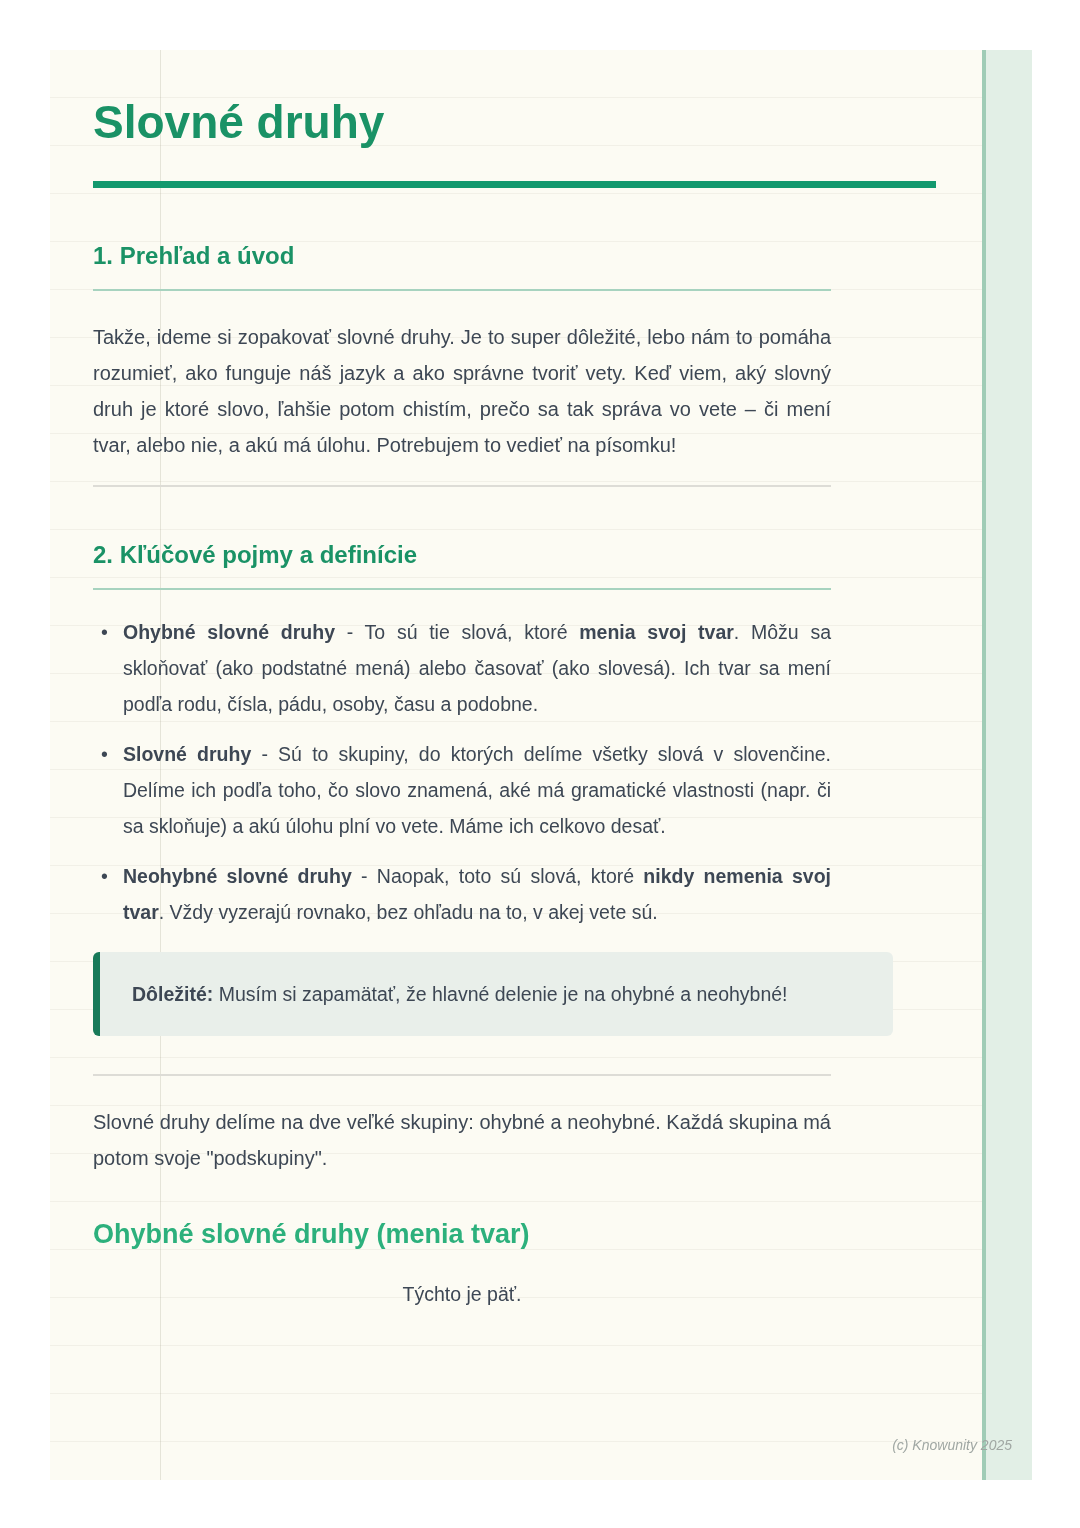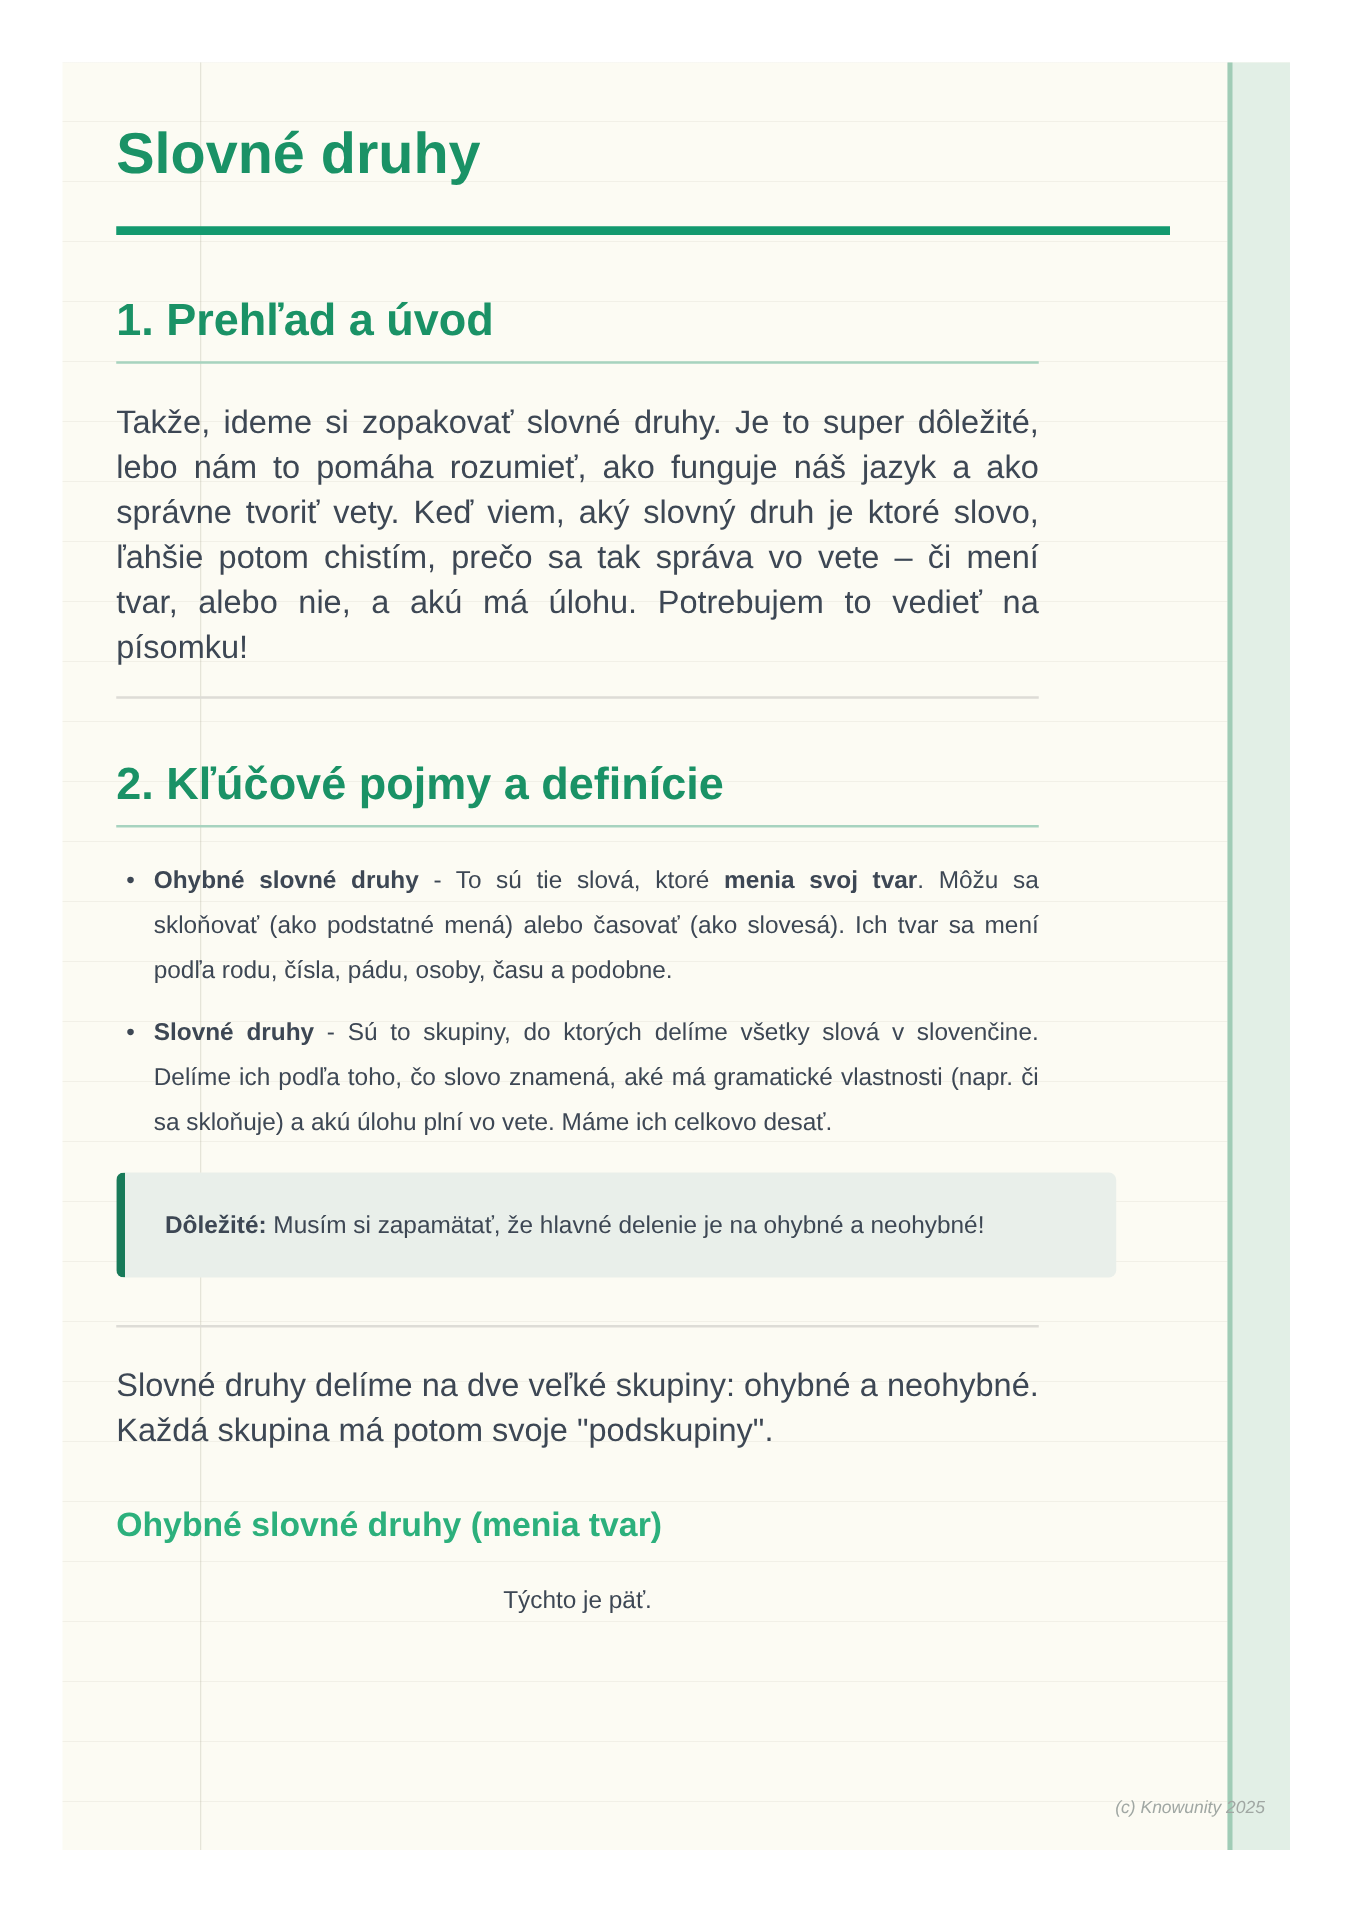--- a/index.html
+++ b/index.html
@@ -46,30 +46,30 @@
     color: #1a9266;
   }
   .title-rule {
     margin-top: 33px;
     width: 843px; height: 7px;
     background: #13996e;
   }
   .inner { width: 738px; }
   h2.section-heading {
     margin-top: 50px;
-    font-size: 36px;
+    font-size: 24px;
     line-height: 36px;
     font-weight: 700;
     color: #1a9266;
     padding-bottom: 15px;
     border-bottom: 2px solid #a7d3bf;
   }
   p.body-text {
     margin-top: 28px;
-    font-size: 26px;
+    font-size: 20px;
     line-height: 36px;
     color: #3d4754;
     text-align: justify;
   }
   .divider {
     margin-top: 22px;
     width: 738px; height: 2px;
     background: #dddcd6;
   }
   ul.bullet-list {
@@ -146,20 +146,21 @@
       <h2 class="section-heading">1. Prehľad a úvod</h2>
       <p class="body-text">Takže, ideme si zopakovať slovné druhy. Je to super dôležité, lebo nám to pomáha rozumieť, ako funguje náš jazyk a ako správne tvoriť vety. Keď viem, aký slovný druh je ktoré slovo, ľahšie potom chistím, prečo sa tak správa vo vete – či mení tvar, alebo nie, a akú má úlohu. Potrebujem to vedieť na písomku!</p>
       <div class="divider"></div>
     </div>
 
     <div class="inner">
       <h2 class="section-heading">2. Kľúčové pojmy a definície</h2>
       <ul class="bullet-list">
         <li><b>Ohybné slovné druhy</b><span> - To sú tie slová, ktoré </span><b>menia svoj tvar</b><span>. Môžu sa skloňovať (ako podstatné mená) alebo časovať (ako slovesá). Ich tvar sa mení podľa rodu, čísla, pádu, osoby, času a podobne.</span></li>
         <li><b>Slovné druhy</b><span> - Sú to skupiny, do ktorých delíme všetky slová v slovenčine. Delíme ich podľa toho, čo slovo znamená, aké má gramatické vlastnosti (napr. či sa skloňuje) a akú úlohu plní vo vete. Máme ich celkovo desať.</span></li>
+        <li><b>Neohybné slovné druhy</b><span> - Naopak, toto sú slová, ktoré </span><b>nikdy nemenia svoj tvar</b><span>. Vždy vyzerajú rovnako, bez ohľadu na to, v akej vete sú.</span></li>
       </ul>
       <div class="callout">
         <div class="callout-text"><b>Dôležité:</b><span> Musím si zapamätať, že hlavné delenie je na ohybné a neohybné!</span></div>
       </div>
       <div class="divider" style="margin-top: 38px;"></div>
     </div>
 
     <div class="inner">
       <p class="body-text">Slovné druhy delíme na dve veľké skupiny: ohybné a neohybné. Každá skupina má potom svoje "podskupiny".</p>
       <h3 class="sub-heading">Ohybné slovné druhy (menia tvar)</h3>

